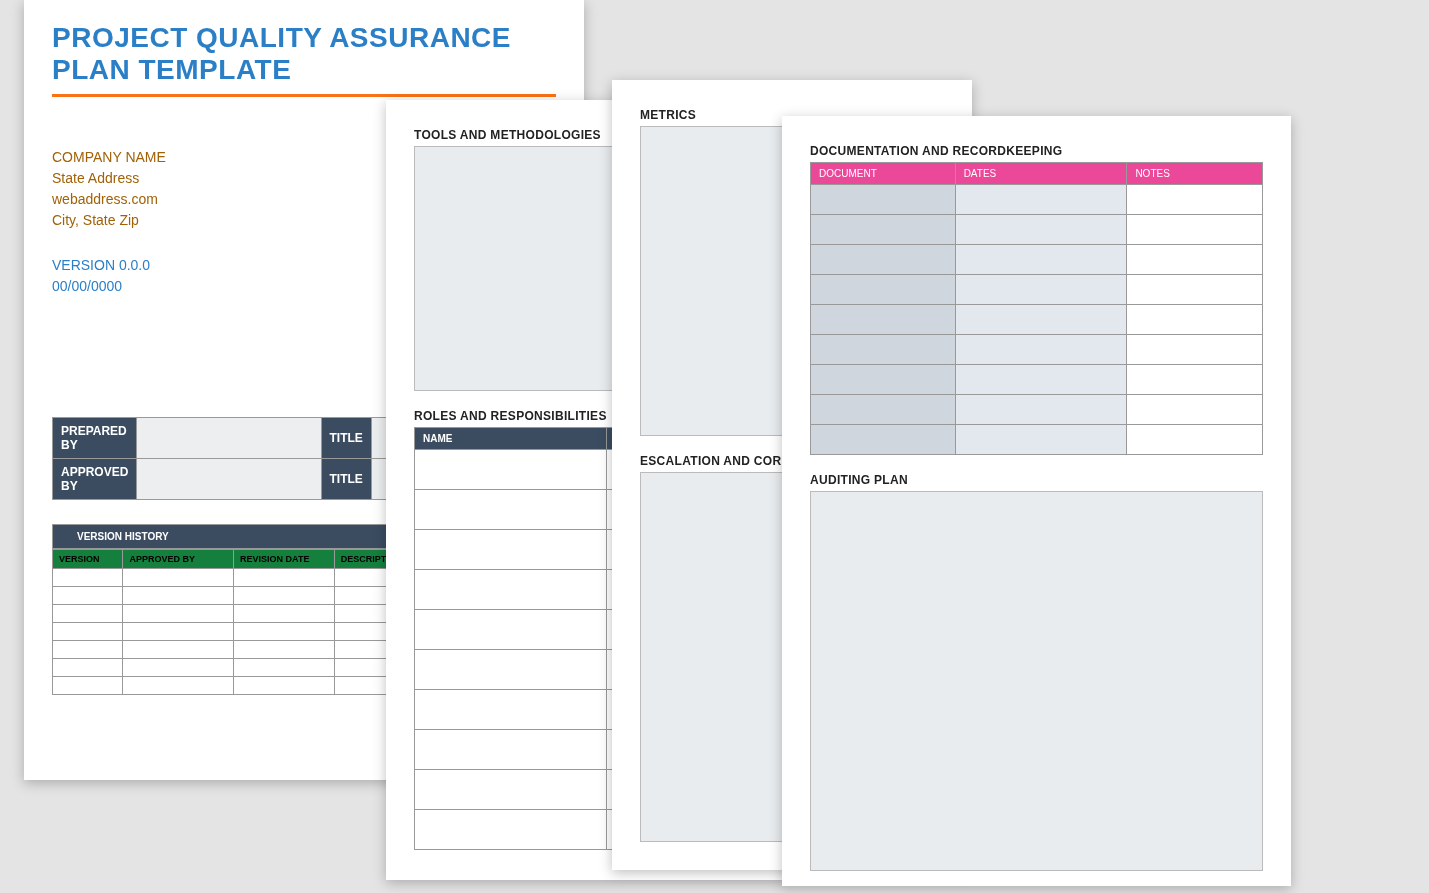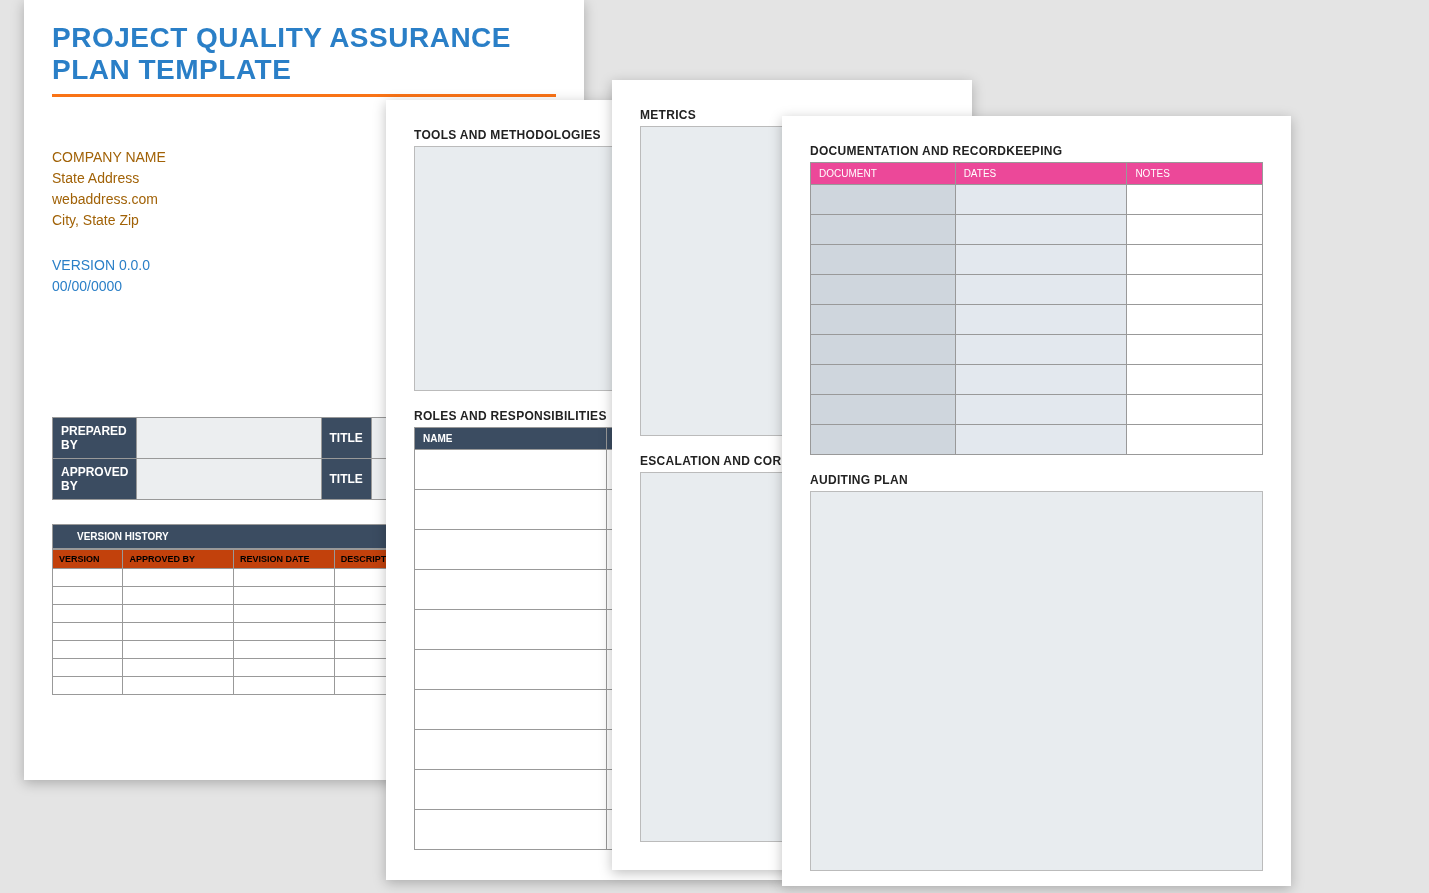--- a/index.html
+++ b/index.html
@@ -37,21 +37,21 @@
     margin-bottom: 48px;
   }
   .p1 .company-block { color:#a16207; font-size:14px; line-height:1.5; margin-bottom:24px;}
   .p1 .version-block { color:#2a7fc7; font-size:14px; line-height:1.5; margin-bottom:120px;}
   .meta-table { width: 100%; border-collapse: collapse; font-size:12px; margin-bottom:24px;}
   .meta-table td { border:1px solid #999; padding:6px 8px; }
   .meta-table td.lbl { background:#3b4c61; color:#fff; font-weight:bold; width:72px; }
   .meta-table td.v { background:#eceef0; }
   .vh-title { background:#3b4c61; color:#fff; font-size:10px; font-weight:bold; padding:6px 24px; border:1px solid #999;}
   .vh-table { width:100%; border-collapse:collapse; font-size:9px;}
-  .vh-table th { background:#c2410c; border:1px solid #999; padding:4px 6px; font-weight:bold; text-align:left;}
+  .vh-table th { background:#15803d; border:1px solid #999; padding:4px 6px; font-weight:bold; text-align:left;}
   .vh-table td { border:1px solid #999; height:18px; }
   
   .p2 { left: 386px; top: 100px; width: 400px; height: 780px; }
   .sec-title { font-size:12px; font-weight:bold; letter-spacing:.3px; margin:6px 0 4px 0; color:#222;}
   .big-box { background:#e8ecef; border:1px solid #bbb; width:100%; }
   .p2 .tools-box { height:245px; margin-bottom:18px;}
   .roles-table { width:100%; border-collapse:collapse; font-size:10px;}
   .roles-table th { background:#3b4c61; color:#fff; border:1px solid #999; padding:5px 8px; text-align:left; font-weight:bold;}
   .roles-table td { border:1px solid #999; height:40px; background:#fff;}
   

